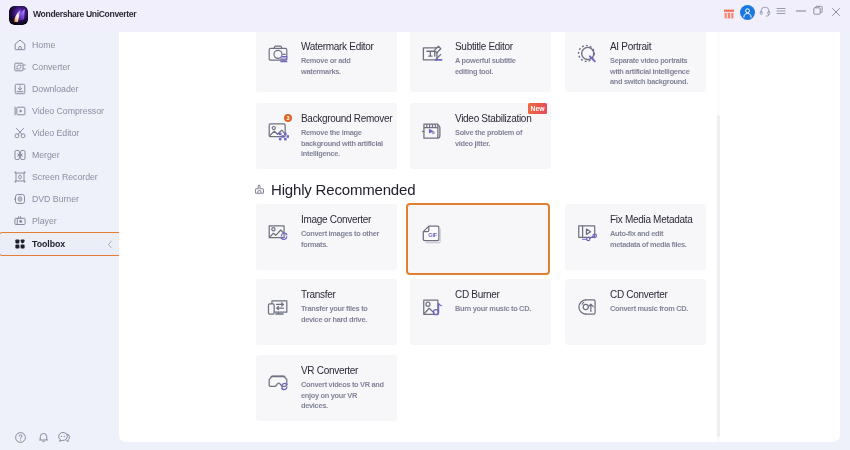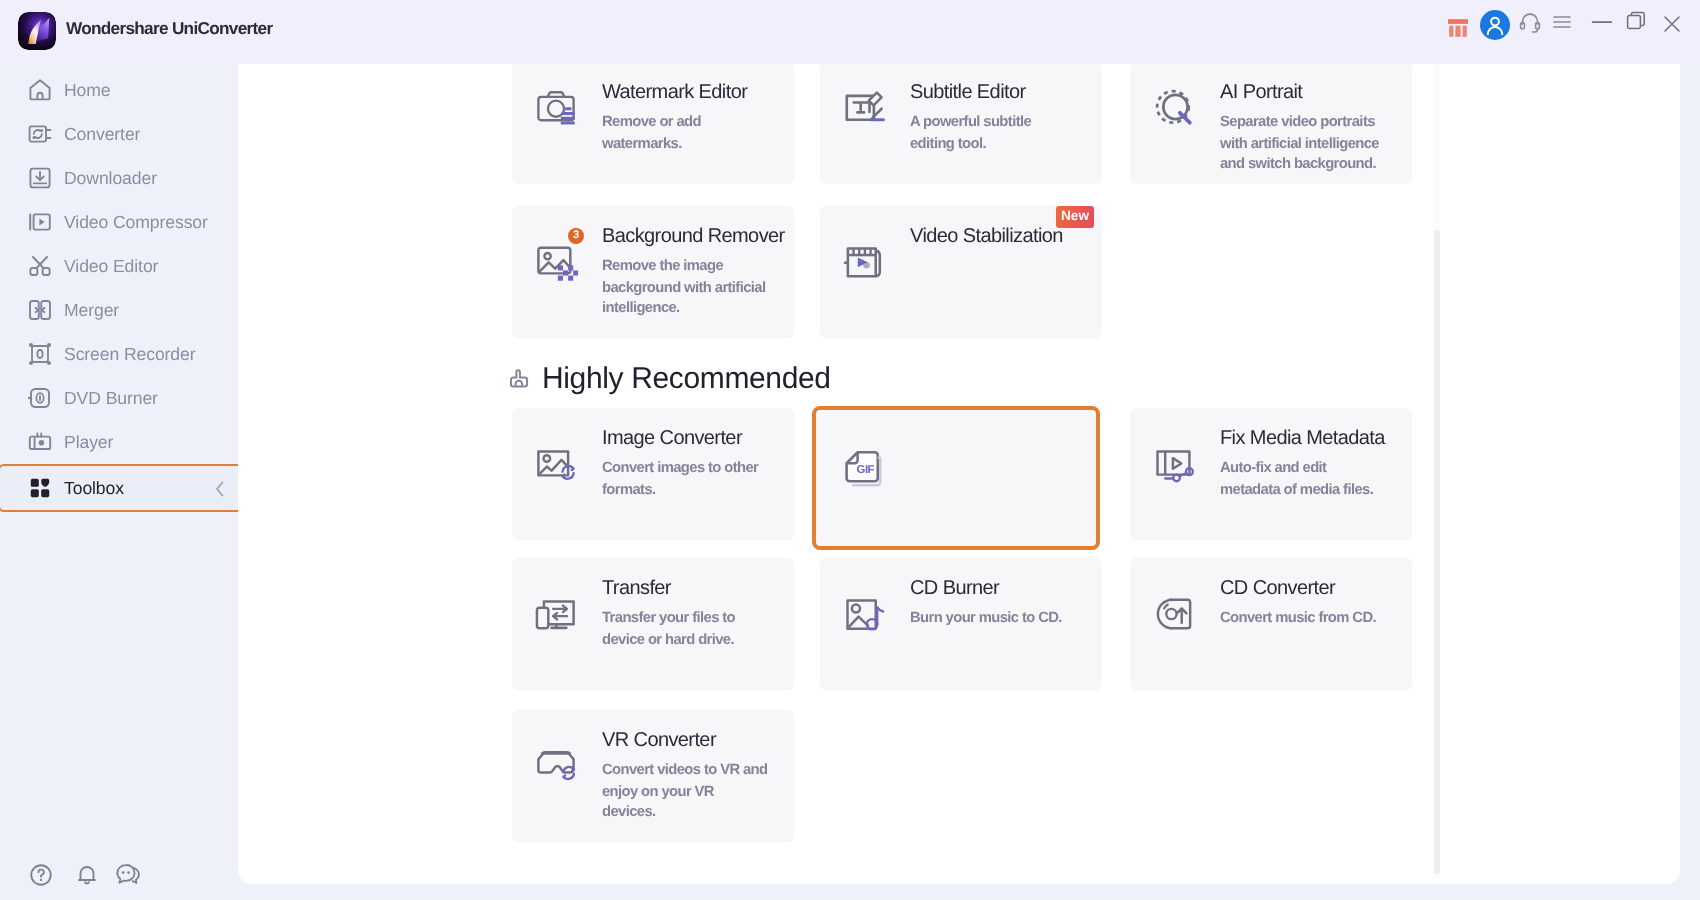--- a/index.html
+++ b/index.html
@@ -12,21 +12,21 @@
   .app-title { position:absolute; left:33px; top:9px; font-size:8.6px; color:#2b2b3a; letter-spacing:-0.35px;font-weight:bold; }
   .wb { position:absolute; top:9px; width:12px; height:12px; }
 
   
   .sidebar { position:absolute; left:0; top:32px; width:132px; height:418px; background:#eff1fa; }
   .nav { position:absolute; left:0; top:2px; width:119px; }
   .nav-item { position:relative; height:22px; display:flex; align-items:center; padding-left:14px; }
   .nav-item .ni { width:12px; height:12px; display:block; flex:0 0 12px; }
   .nav-item .nl { margin-left:6px; font-size:8.8px; color:#8c8da1; white-space:nowrap; letter-spacing:-.05px; }
   .nav-item.active { background:linear-gradient(180deg,#edeef3 0%,#eaeef8 55%,#e8edfa 100%); height:24px; }
-  .nav-item.active .nl { color:#22222f; font-weight:normal; }
+  .nav-item.active .nl { color:#22222f; font-weight:bold; }
   .nav-sel { position:absolute; left:-1px; top:0px; width:123px; height:24px; border:1.6px solid #e37e33; border-radius:3px; pointer-events:none; }
   .nav-chev { position:absolute; right:6px; top:50%; transform:translateY(-50%); width:6px; height:8px; }
   .bb { position:absolute; top:399px; width:12px; height:12px; }
 
   
   .content { position:absolute; left:119px; top:32px; width:721px; height:410px; background:#fff; overflow:hidden; border-bottom-left-radius:7px; border-bottom-right-radius:7px; }
   .card { position:absolute; width:141px; height:66px; background:#f7f7fa; border-radius:3px; }
   .card.sel { width:144px; height:72px; border:2px solid #e08030; border-radius:4px; }
   .cico { position:absolute; left:11px; bottom:27px; width:22px; height:22px; }
   .card.sel .cico { left:12px; bottom:28px; }
@@ -331,20 +331,21 @@
             <path d="M3.2 8.2h15.2" stroke="#6f7181" stroke-width="1.4"></path>
             <path d="M6.3 4.6v3.6M9.4 4.6v3.6M12.5 4.6v3.6M15.6 4.6v3.6" stroke="#6f7181" stroke-width="1.3"></path>
             <path d="M18.4 5.6c1.4.5 2.2 1.4 2.2 2.6v9.4c0 1.2-.8 2-2.2 2.2" stroke="#6f7181" stroke-width="1.4" stroke-linejoin="round"></path>
             <path d="M1.6 12.4h1.6" stroke="#6f7181" stroke-width="1.3" stroke-linecap="round"></path>
             <path d="m8.6 14.8 5.4-2.6-5.4-2.6z" fill="#6f66c2"></path>
             <circle cx="13.4" cy="13.8" r="1.8" fill="#6f7181" opacity="0.55"></circle>
           </svg>
         </span>
 <div class="ctxt">
 <div class="ct">Video Stabilization</div>
+<div class="cd">Solve the problem of video jitter.</div>
 </div>
 <span class="badge-new" style="right:4px;top:0px">New</span>
 </div>
 <div class="card" style="left:137px;top:172px">
 <span class="cico">
           <svg viewBox="0 0 24 24" width="22" height="22" fill="none">
             <path d="M2.4 5.2h16.2v13H2.4z" stroke="#6f7181" stroke-width="1.35" stroke-linejoin="round"></path>
             <circle cx="7" cy="9" r="1.8" stroke="#6f7181" stroke-width="1.3"></circle>
             <path d="M2.8 17.6 7 13.4l2.6 2.2 5.4-5.8 3.4 3.6" stroke="#6f7181" stroke-width="1.35" stroke-linejoin="round"></path>
             <path d="M21.6 17a3.3 3.3 0 0 1-5.8 1.9M15.6 16.2a3.3 3.3 0 0 1 5.8-1.9" stroke="#6f66c2" stroke-width="1.3" stroke-linecap="round"></path>

